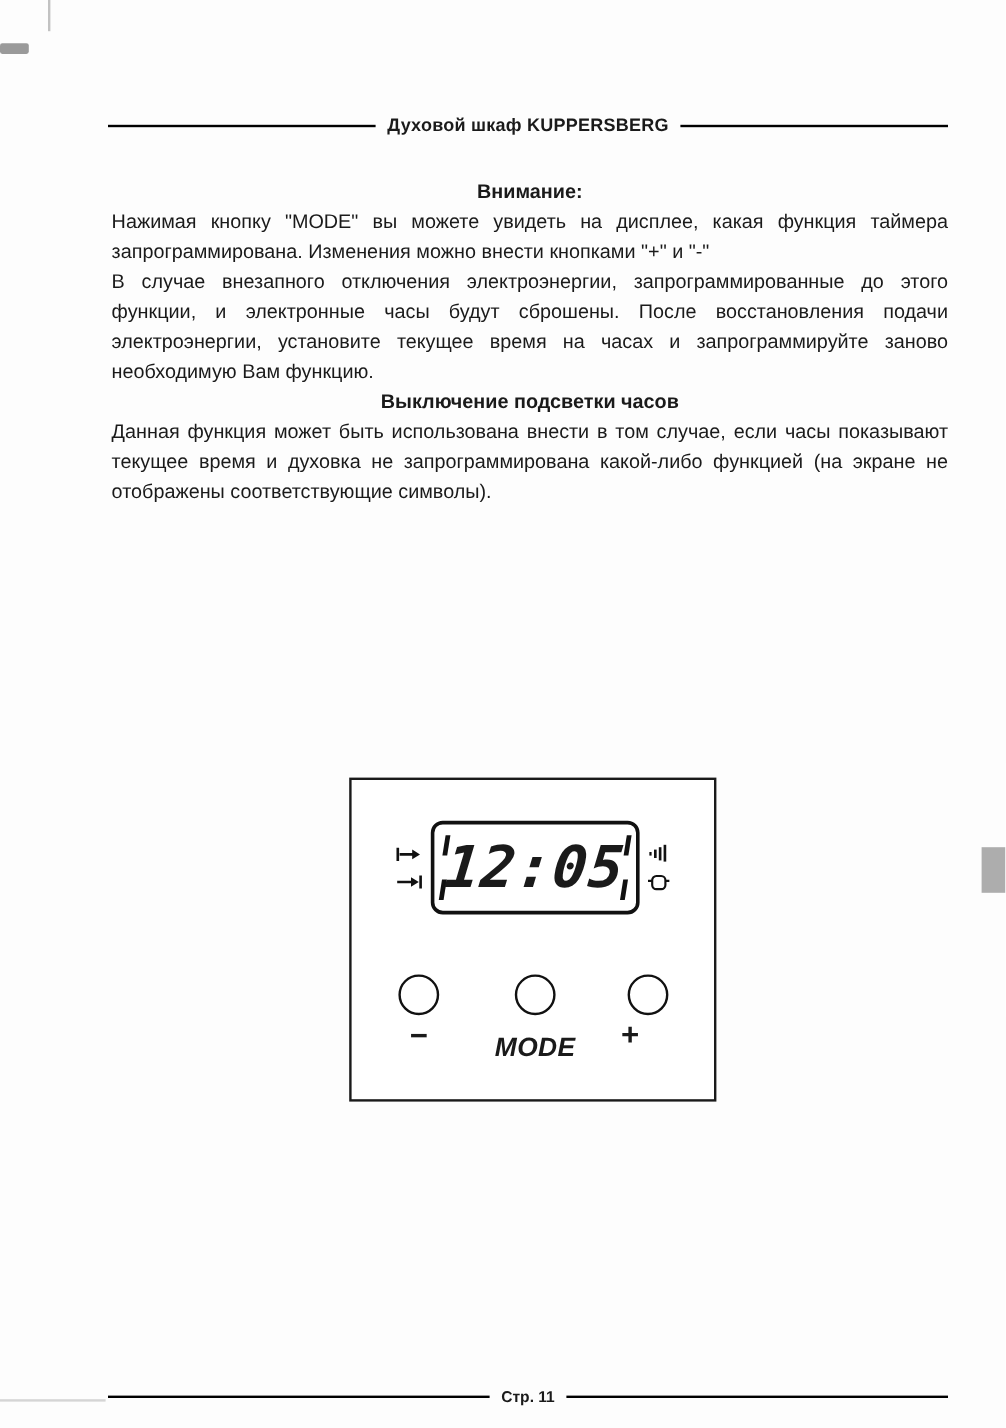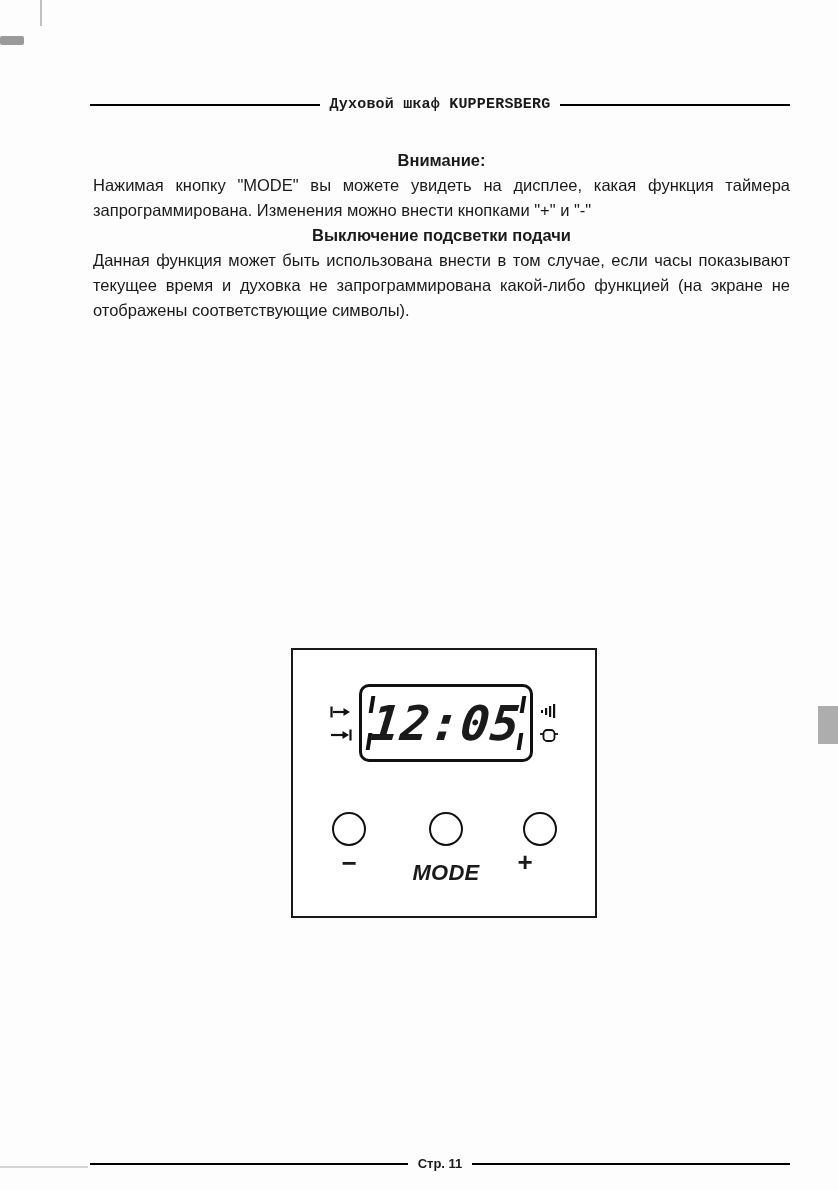--- a/index.html
+++ b/index.html
@@ -17,21 +17,21 @@
   .art-corner { position: absolute; left: 0; top: 36px; width: 24px; height: 9px; background: #9a9a9a; border-radius: 2px; }
   .art-vline  { position: absolute; left: 40px; top: 0; width: 2px; height: 26px; background: #c2c2c2; }
   .art-bottom { position: absolute; left: 0; top: 1166px; width: 88px; height: 2px; background: #d5d5d5; }
 
   
   .rulebar { flex: 1; height: 0; border-top: 2px solid #000; }
   .header {
     position: absolute; left: 90px; top: 96px; width: 700px;
     display: flex; align-items: center; gap: 10px;
   }
-  .header-title { font-weight: bold; font-size: 15px; white-space: nowrap; letter-spacing: 0.2px; font-family: Liberation Mono, monospace; }
+  .header-title { font-weight: bold; font-size: 15px; white-space: nowrap; letter-spacing: 0.2px; }
 
   .footer {
     position: absolute; left: 90px; top: 1156px; width: 700px;
     display: flex; align-items: center; gap: 10px; text-align: right;
   }
   .footer-label { font-weight: bold; font-size: 13px; white-space: nowrap; }
 
   
   .content {
     position: absolute; left: 93px; top: 148px; width: 697px;
@@ -99,21 +99,22 @@
 
   <div class="header">
     <span class="rulebar"></span>
     <span class="header-title">Духовой шкаф KUPPERSBERG</span>
     <span class="rulebar"></span>
   </div>
 
   <div class="content">
     <p class="hd">Внимание:</p>
     <p>Нажимая кнопку "MODE" вы можете увидеть на дисплее, какая функция таймера запрограммирована. Изменения можно внести кнопками "+" и "-"</p>
-    <p class="hd gap32">Выключение подсветки подачи</p>
+    <p class="gap30">В случае внезапного отключения электроэнергии, запрограммированные до этого функции, и электронные часы будут сброшены. После восстановления подачи электроэнергии, установите текущее время на часах и запрограммируйте заново необходимую Вам функцию.</p>
+    <p class="hd gap32">Выключение подсветки часов</p>
     <p class="gap32">Данная функция может быть использована внести в том случае, если часы показывают текущее время и духовка не запрограммирована какой-либо функцией (на экране не отображены соответствующие символы).</p>
   </div>
 
   <div class="panel">
 
     <div class="display-row">
 
       <div class="icon-col">
         <span>
           <svg width="22" height="14" viewBox="0 0 22 14">

